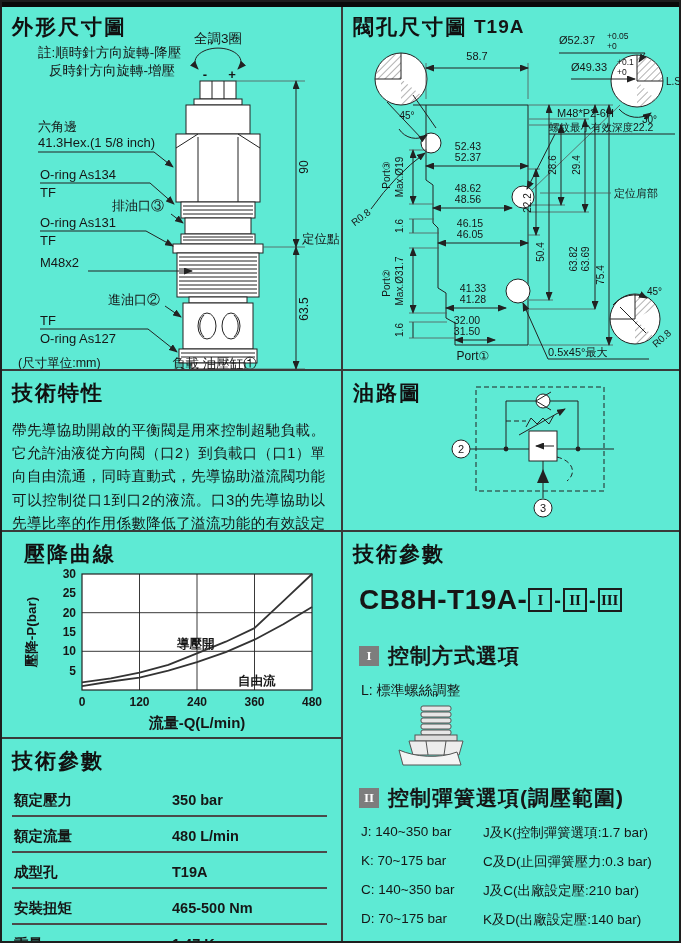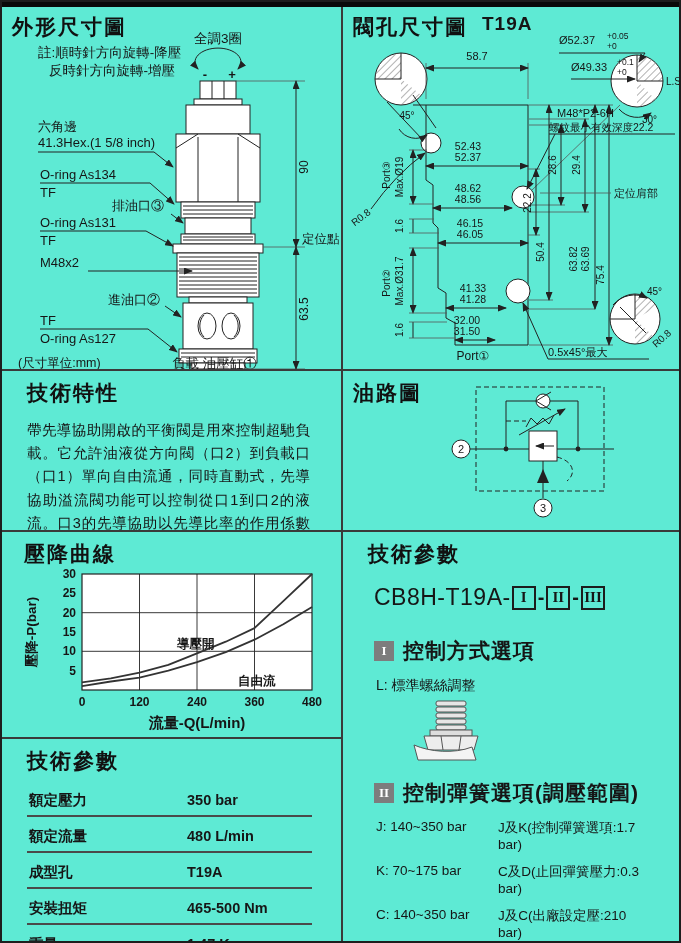--- a/index.html
+++ b/index.html
@@ -2,37 +2,37 @@
 <html><head>
 <meta charset="utf-8">
 <style>
 *{margin:0;padding:0;box-sizing:border-box}
 body{background:#fff}
 .page{position:relative;width:681px;height:943px;background:#5eead4;font-family:"Liberation Sans",sans-serif;color:#161616;border:2px solid #1e1e1e;overflow:hidden}
 .topbar{position:absolute;left:0;top:0;width:100%;height:5px;background:#0a0a0a;z-index:5}
 .vline,.hline{position:absolute;background:#3a3a3a;z-index:4}
 .panel{position:absolute;overflow:hidden}
 .ptitle{font-size:21px;font-weight:bold;letter-spacing:2px;color:#111}
-.pad{padding:8px 25px}
+.pad{padding:8px 10px}
 svg{display:block}
 svg text{font-family:"Liberation Sans",sans-serif;fill:#161616}
 .ln{stroke:#222;stroke-width:1;fill:none}
 .thin{stroke:#555;stroke-width:.8;fill:none}
 .fw{fill:#fff;stroke:#222;stroke-width:1}
 .dash{stroke:#222;stroke-width:1;fill:none;stroke-dasharray:5 3}
 .t8{font-size:8.5px}.t10{font-size:10px}.t105{font-size:10.5px}.t11{font-size:11px}
 .t12{font-size:12px}.t125{font-size:12.5px}.t13{font-size:13px}.t135{font-size:13.5px}.t15{font-size:15px}
 .mid{text-anchor:middle}.end{text-anchor:end}
 .curve{stroke:#333;stroke-width:1.8;fill:none;stroke-linejoin:round}
 .grid{stroke:#222;stroke-width:.9}
 .features-body{font-size:14.5px;line-height:1.6;margin-top:12px;padding-right:6px;text-align:justify}
-.cav-title{display:flex;align-items:flex-start;gap:14px}
+.cav-title{display:flex;align-items:center;gap:6px}
 .cav-code{font-size:19px;font-weight:bold;letter-spacing:1px}
 .model-row{display:flex;align-items:center;margin-top:16px;margin-left:6px}
-.model{font-size:23px;font-weight:normal;letter-spacing:.5px}
+.model{font-size:28px;font-weight:bold;letter-spacing:.5px}
 .mbox{display:inline-flex;align-items:center;justify-content:center;width:24px;height:24px;border:2px solid #1c1c1c;font-family:"Liberation Serif",serif;font-weight:bold;font-size:15px;margin:0 1px}
 .mdash{font-size:20px;font-weight:bold;margin:0 1px}
 .sec{display:flex;align-items:center;gap:9px;margin-left:6px}
 .marker{display:inline-flex;align-items:center;justify-content:center;width:20px;height:20px;background:#7d7d7d;color:#fff;font-family:"Liberation Serif",serif;font-weight:bold;font-size:13px;flex:0 0 auto}
 .stitle{font-size:21px;font-weight:bold;letter-spacing:1px}
 .opt-line{font-size:14px;margin:12px 0 4px 8px}
 .spring-grid{display:grid;grid-template-columns:122px 1fr;row-gap:11px;margin:12px 0 0 8px;font-size:13.5px}
 .prow{display:flex;align-items:baseline;border-bottom:2px solid #4a4a4a;padding:10px 2px 5px 2px;font-size:14.5px;font-weight:600}
 .prow .pl{flex:0 0 158px}
 .params-table{margin-top:6px;padding-right:4px}
@@ -426,20 +426,21 @@
       <span class="stitle">控制彈簧選項(調壓範圍)</span>
     </div>
     <div class="spring-grid">
       <span>J: 140~350 bar</span>
       <span>J及K(控制彈簧選項:1.7 bar)</span>
       <span>K: 70~175 bar</span>
       <span>C及D(止回彈簧壓力:0.3 bar)</span>
       <span>C: 140~350 bar</span>
       <span>J及C(出廠設定壓:210 bar)</span>
       <span>D: 70~175 bar</span>
+      <span>K及D(出廠設定壓:140 bar)</span>
     </div>
     <div class="sec" style="margin-top:18px">
       <span class="marker">III</span>
       <span class="stitle">油封材質</span>
     </div>
 
   </div>
 
   <div class="panel pad" style="left:0;top:737px;width:339px;height:202px">
     <div class="ptitle">技術參數</div>

